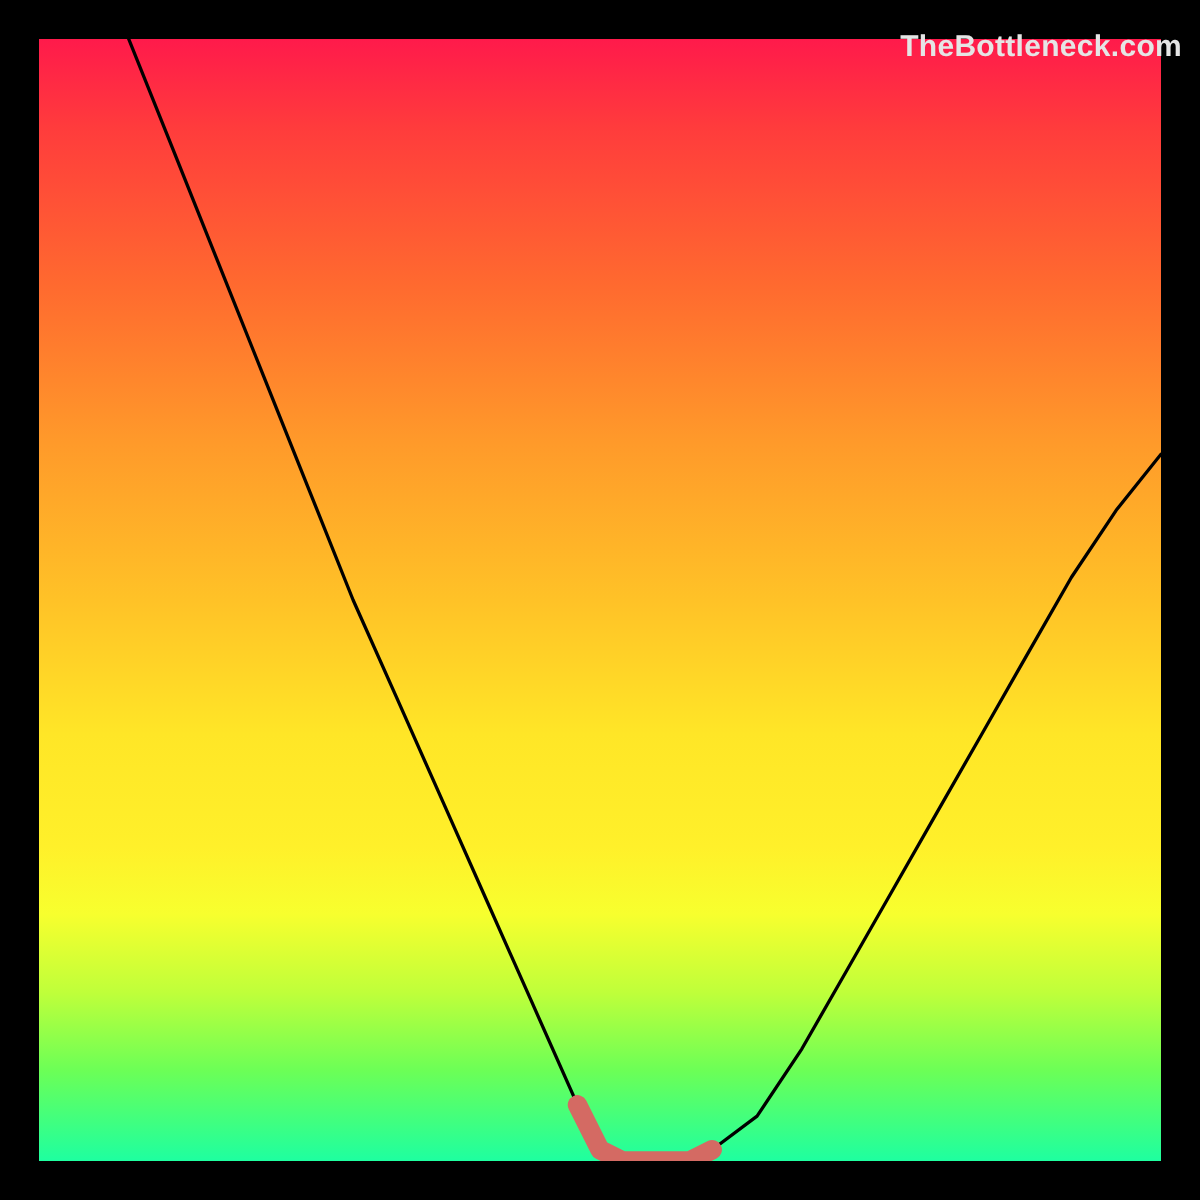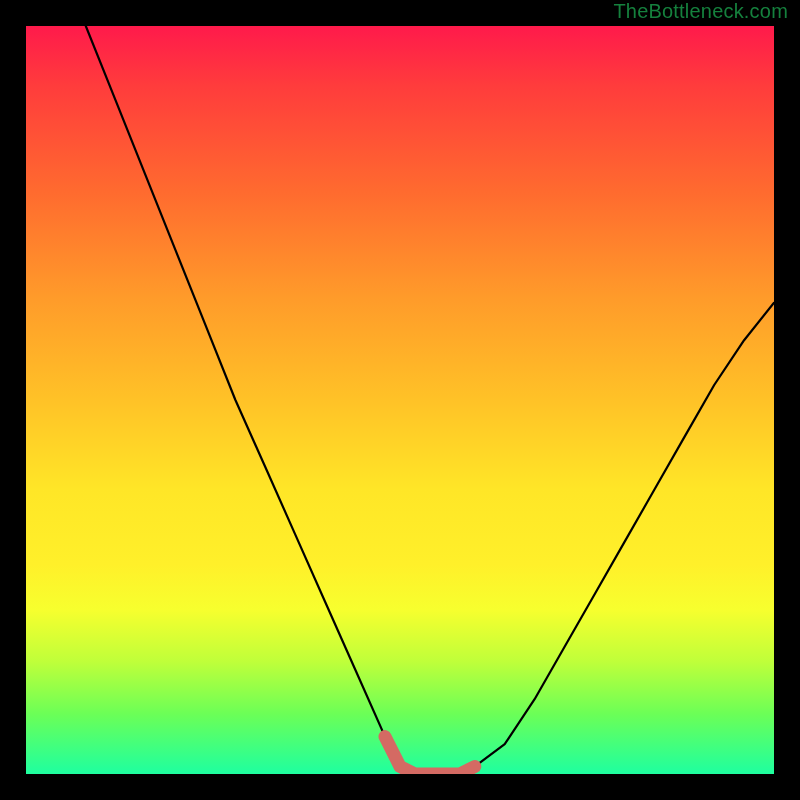--- a/index.html
+++ b/index.html
@@ -33,25 +33,25 @@
       #fff02a 72%,
       #f7ff2e 78%,
       #bfff3a 85%,
       #6bff57 92%,
       #1effa0 100%
     );
     overflow: hidden;
   }
   .attribution {
     position: absolute;
-    top: 0;
+    top: 20px;
     right: 12px;
-    color: #15803d;
+    color: #e5e5e5;
     font-size: 20px;
-    font-weight: 400;
+    font-weight: 700;
     letter-spacing: 0.2px;
     z-index: 5;
   }
   svg.curve {
     position: absolute;
     left: 0;
     top: 0;
     width: 748px;
     height: 748px;
   }

